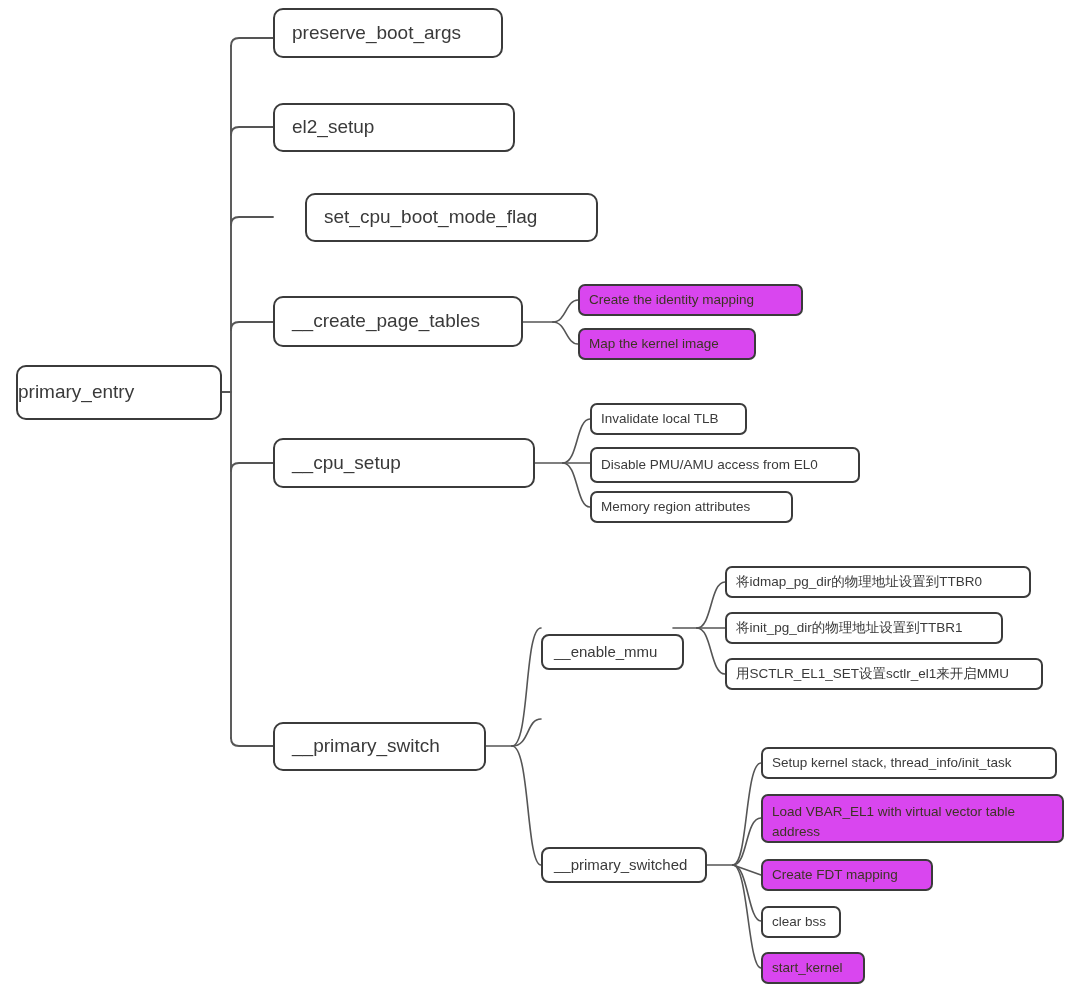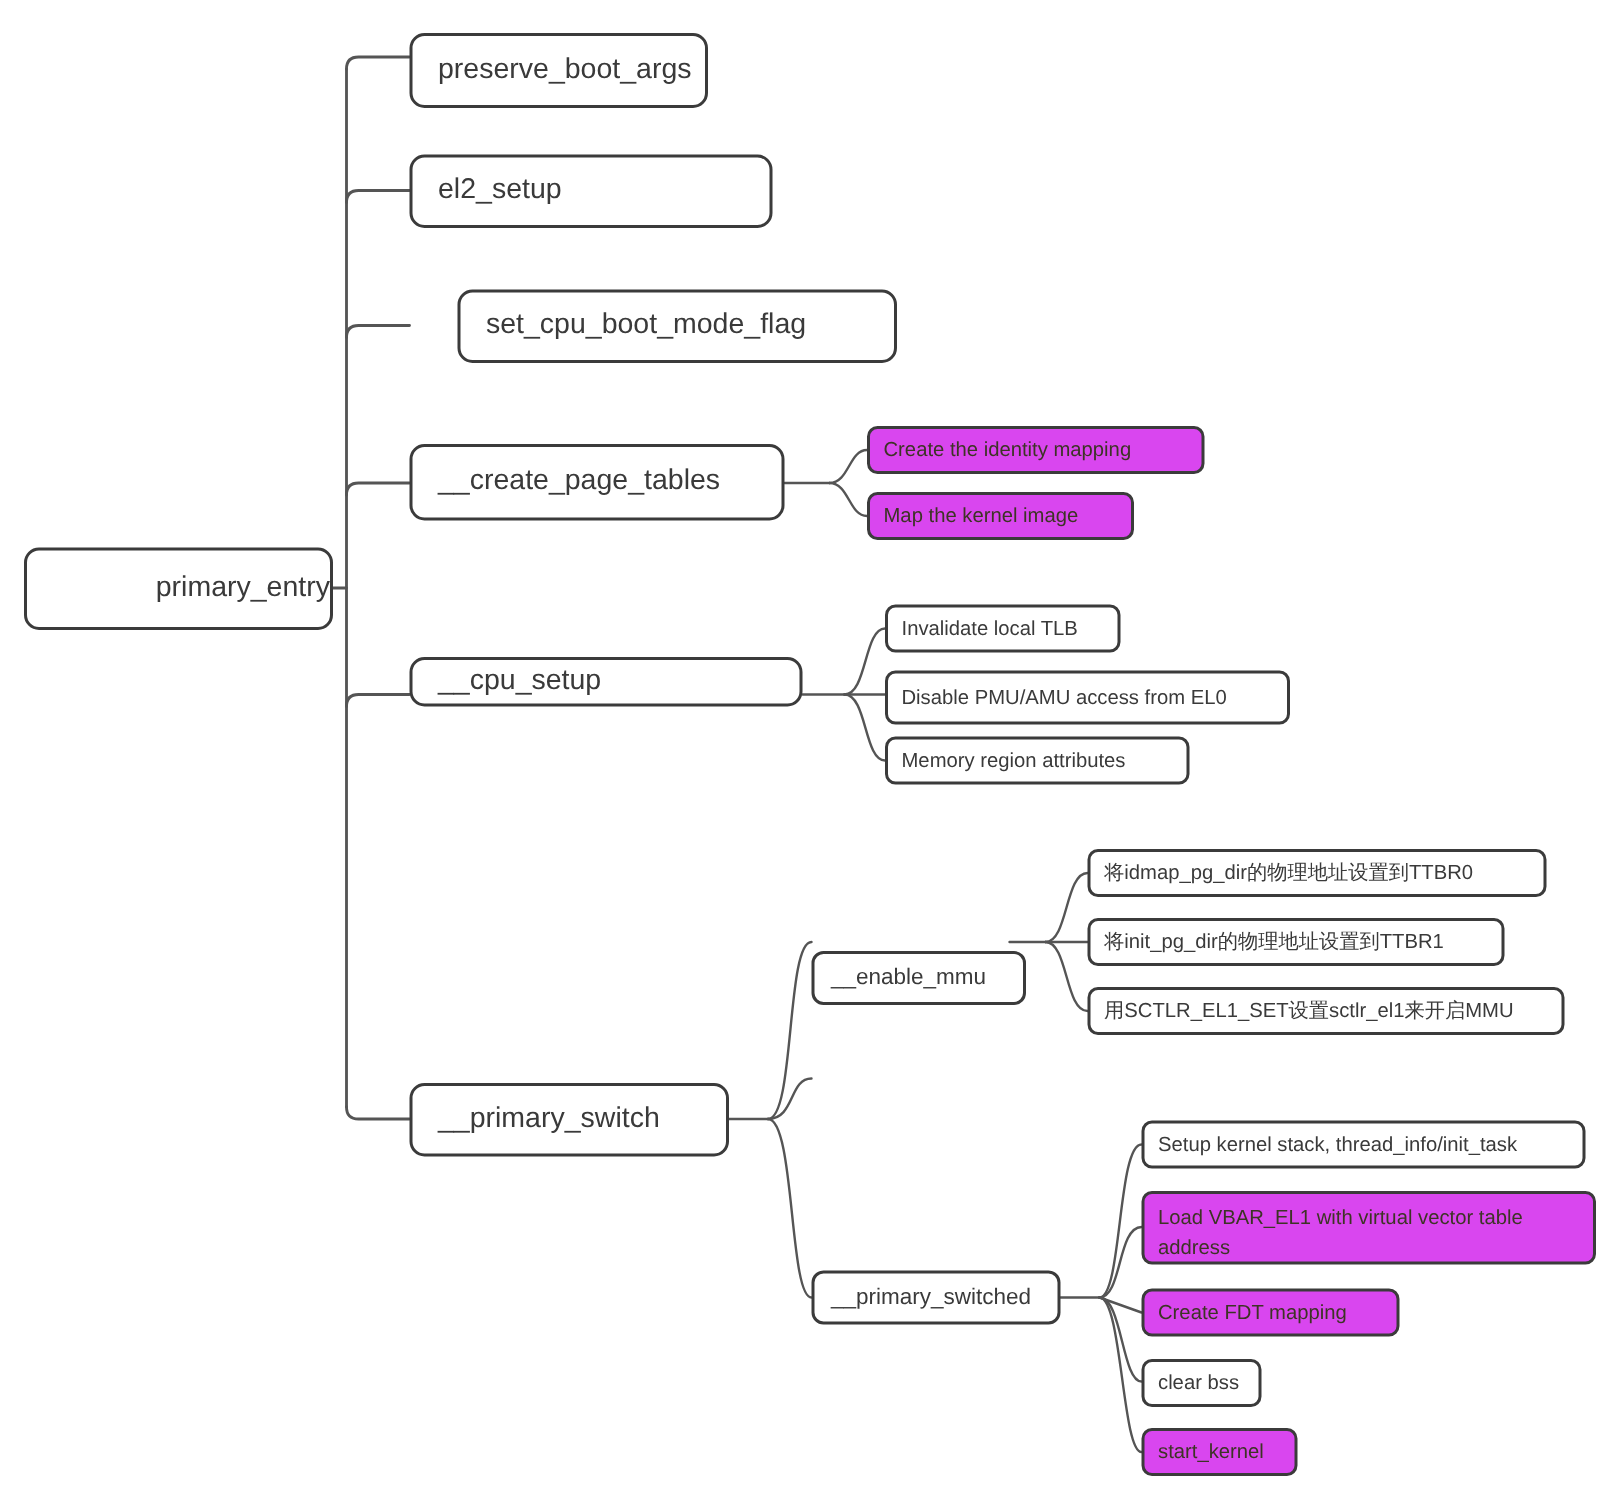--- a/index.html
+++ b/index.html
@@ -44,21 +44,21 @@
     white-space: normal;
   }
   .node.orange {
     background: #d946ef;
     border-color: #3b3b3b;
     color: #3d3425;
   }
   
   .t-root {
     font-size: 19px;
-    justify-content: flex-end;
+    justify-content: flex-start;
     border-radius: 10px;
     border-width: 2px;
   }
   .t-main {
     font-size: 19px;
     padding-left: 17px;
     border-radius: 10px;
     border-width: 2px;
   }
   .t-sub {
@@ -134,37 +134,37 @@
       <path d="M733,865 L761,875"></path>
       <path d="M733,865 C748,865 748,921 761,921"></path>
       <path d="M733,865 C748,865 748,968 761,968"></path>
     </g>
   </svg>
 
   <div class="node t-root" style="left:16px; top:365px; width:206px; height:55px;">
     <span>primary_entry</span>
   </div>
 
-  <div class="node t-main" style="left:273px; top:22px; width:199px; height:50px;text-align:right;">
+  <div class="node t-main" style="left:273px; top:8px; width:230px; height:50px;text-align:right;">
     <span>preserve_boot_args</span>
   </div>
 
   <div class="node t-main" style="left:273px; top:103px; width:242px; height:49px;">
     <span>el2_setup</span>
   </div>
 
   <div class="node t-main" style="left:273px; top:193px; width:293px; height:49px;margin-left:32px;">
     <span>set_cpu_boot_mode_flag</span>
   </div>
 
   <div class="node t-main" style="left:273px; top:296px; width:250px; height:51px;">
     <span>__create_page_tables</span>
   </div>
 
-  <div class="node t-main" style="left:273px; top:438px; width:262px; height:33px;">
+  <div class="node t-main" style="left:273px; top:438px; width:262px; height:50px;">
     <span>__cpu_setup</span>
   </div>
 
   <div class="node t-main" style="left:273px; top:722px; width:213px; height:49px;">
     <span>__primary_switch</span>
   </div>
 
   <div class="node t-leaf orange" style="left:578px; top:284px; width:225px; height:32px;">
     <span>Create the identity mapping</span>
   </div>

